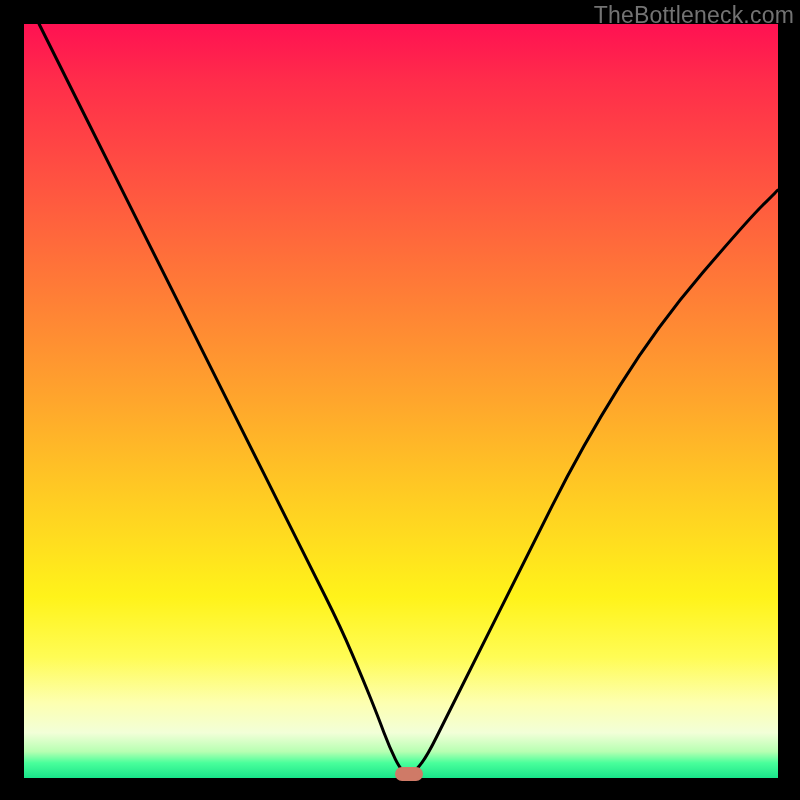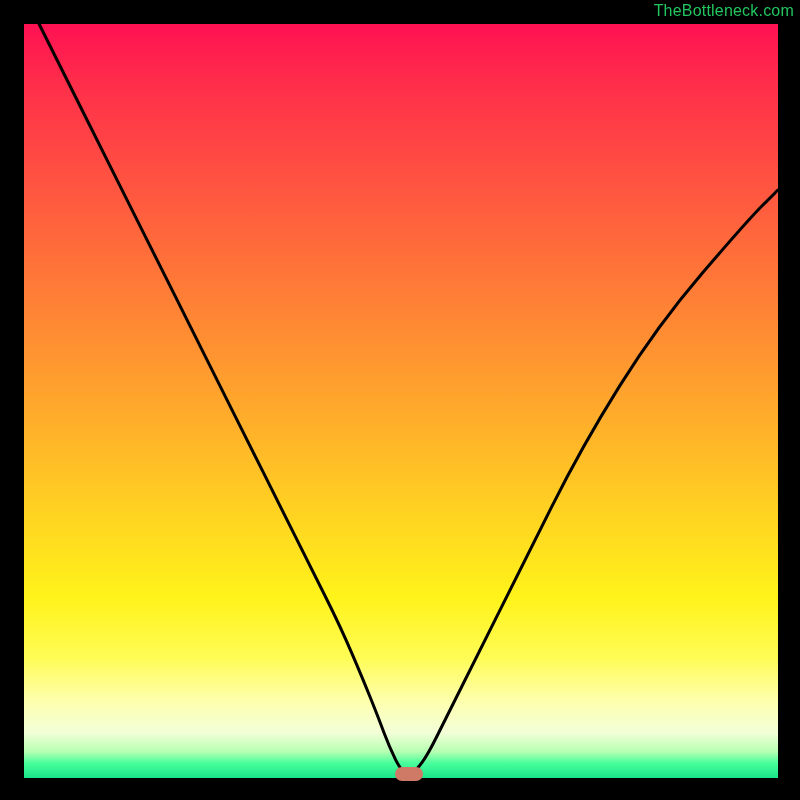--- a/index.html
+++ b/index.html
@@ -39,22 +39,22 @@
       #f2ffd8 94%,
       #b7ffb2 96.5%,
       #49ff9b 98%,
       #19e48a 100%
     );
   }
   .watermark {
     position: absolute;
     top: 2px;
     right: 6px;
-    color: #22c55e;
-    font-size: 16px;
+    color: #737373;
+    font-size: 23px;
     font-weight: 500;
     letter-spacing: 0.2px;
     user-select: none;
   }
   svg.curve {
     position: absolute;
     left: 0;
     top: 0;
     width: 754px;
     height: 754px;

